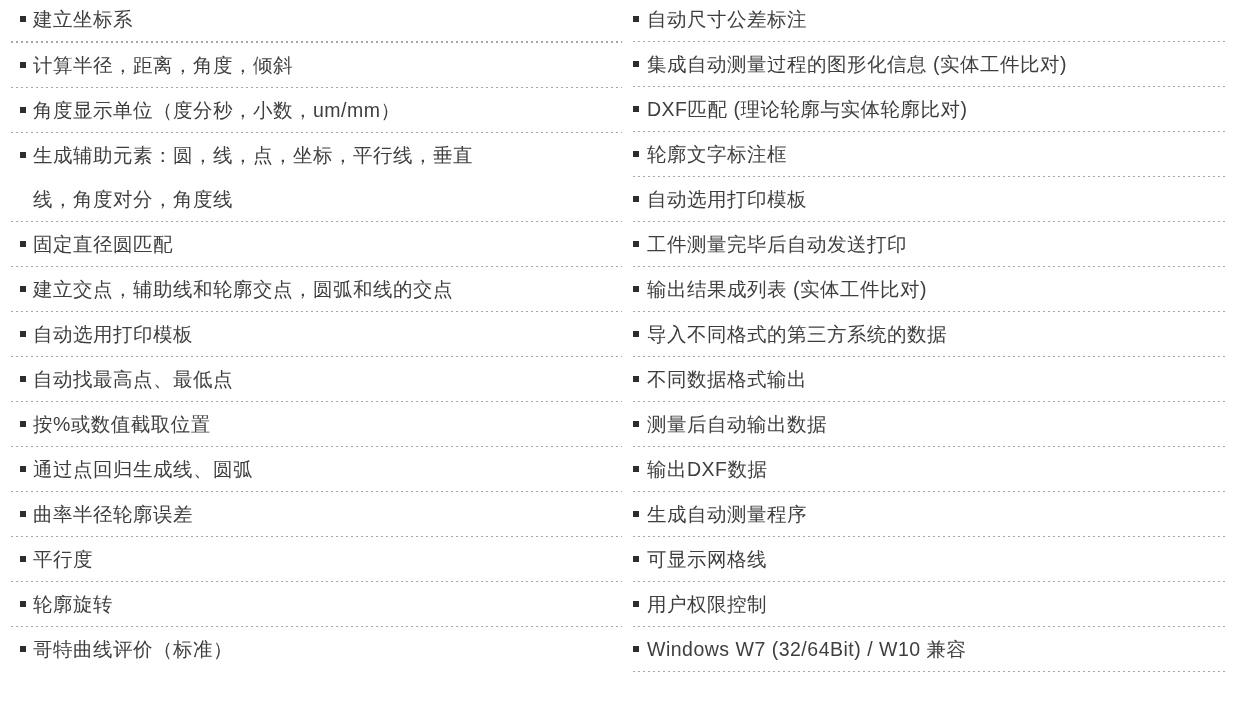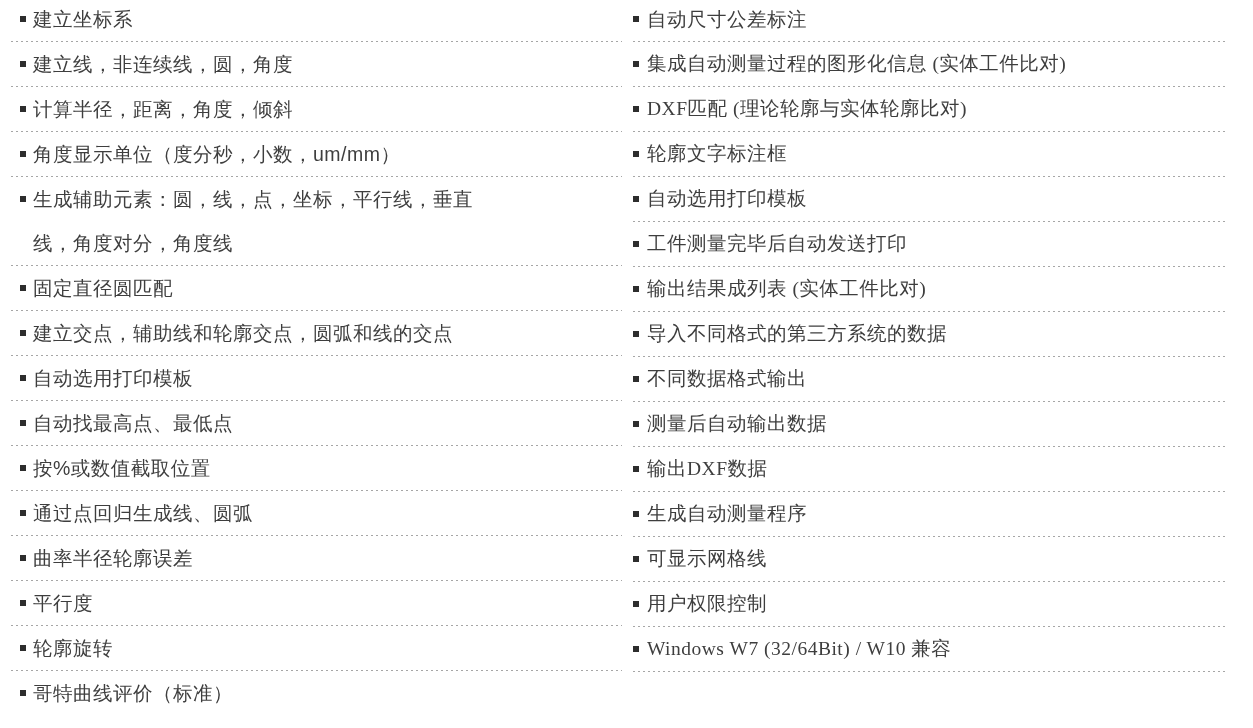--- a/index.html
+++ b/index.html
@@ -21,21 +21,21 @@
   .item {
     position: relative;
     padding-left: 22px;
     line-height: 44px;
     font-size: 19.5px;
     color: var(--text, #3e3e3e);
     letter-spacing: 0.5px;
   }
   .col-right .item { padding-left: 14px; }
   .item.sans  { font-family: "Liberation Sans", sans-serif; }
-  .item.serif { font-family: Liberation Serif, serif; }
+  .item.serif { font-family: Liberation Sans, sans-serif; }
   .bullet {
     position: absolute;
     left: 9px; top: 19px;
     width: 6px; height: 6px;
     background: var(--bullet, #2d2d2d);
   }
   .col-right .bullet { left: 0; }
   .label { white-space: pre-line; text-align: right; }
   .sep {
     height: 1px;
@@ -45,21 +45,20 @@
       transparent 2px, transparent 5px);
   }
 </style>
 </head>
 <body>
 
 <div class="page">
   <div class="col col-left">
       <div class="item sans"><span class="bullet"></span><span class="label">建立坐标系</span></div>
       <div class="sep"></div>
-      <div class="item sans"><span class="bullet"></span><span class="label">建立线，非连续线，圆，角度</span></div>
       <div class="sep"></div>
       <div class="item sans"><span class="bullet"></span><span class="label">计算半径，距离，角度，倾斜</span></div>
       <div class="sep"></div>
       <div class="item sans"><span class="bullet"></span><span class="label">角度显示单位（度分秒，小数，um/mm）</span></div>
       <div class="sep"></div>
       <div class="item sans"><span class="bullet"></span><span class="label">生成辅助元素：圆，线，点，坐标，平行线，垂直
 线，角度对分，角度线</span></div>
       <div class="sep"></div>
       <div class="item sans"><span class="bullet"></span><span class="label">固定直径圆匹配</span></div>
       <div class="sep"></div>

